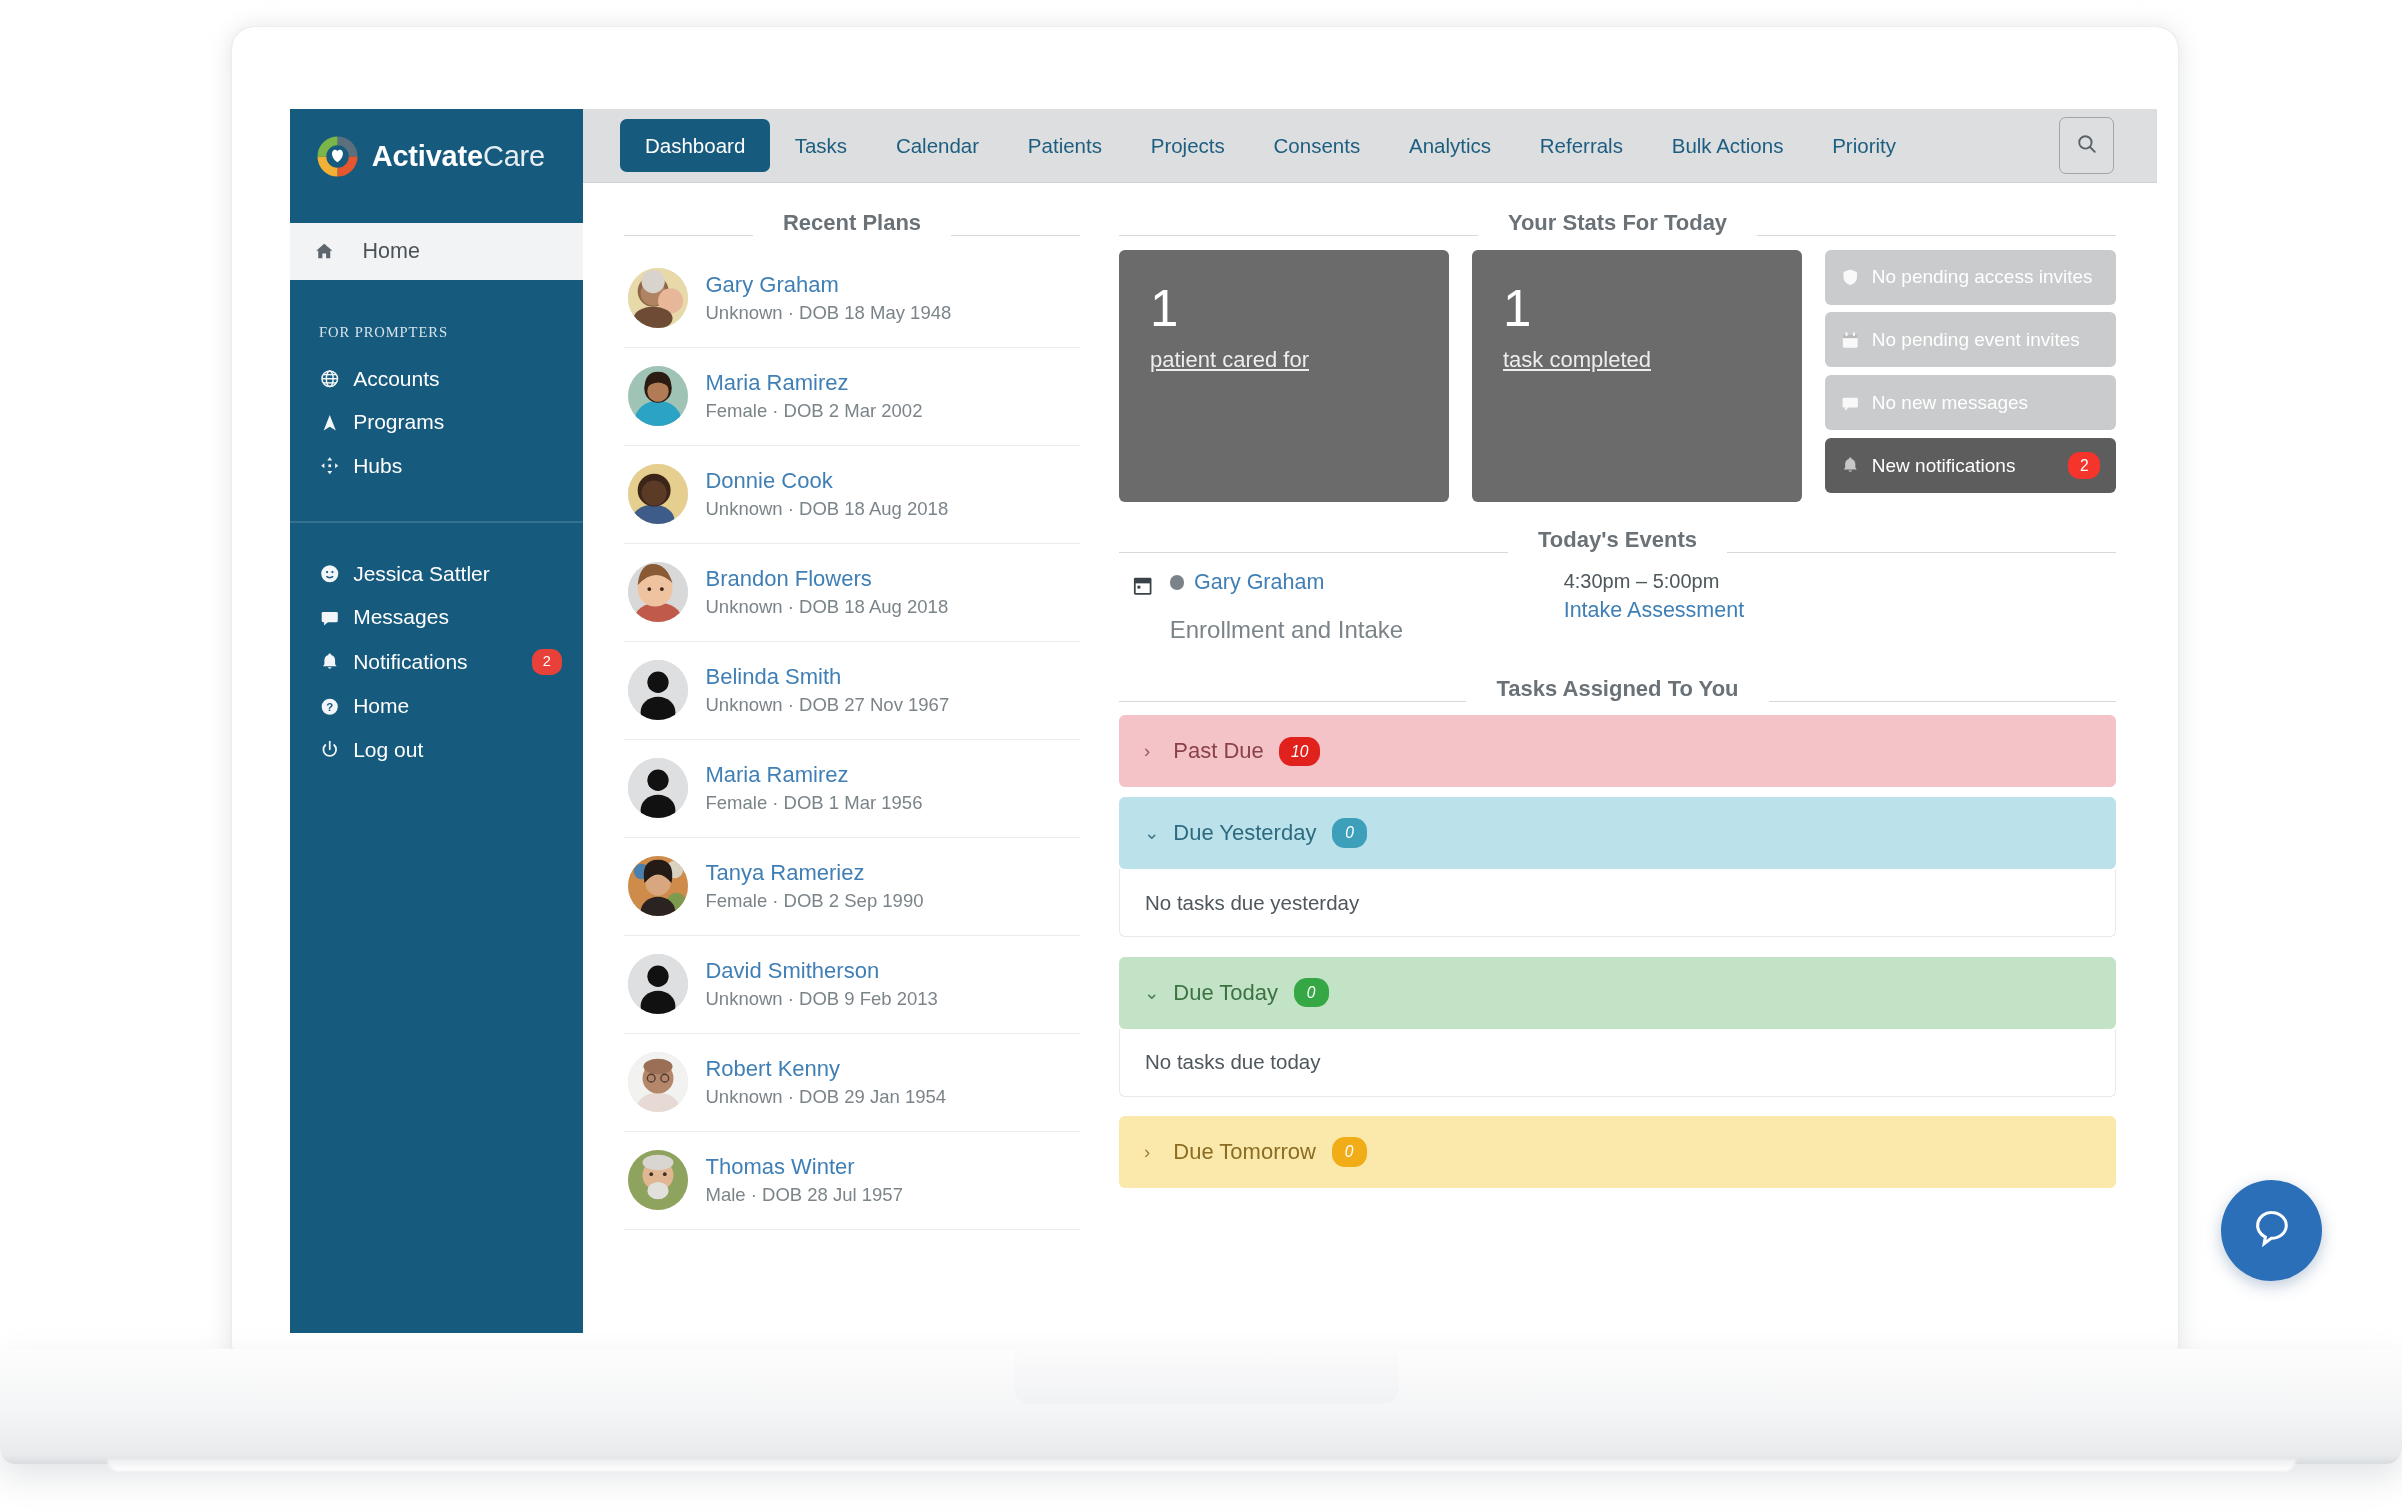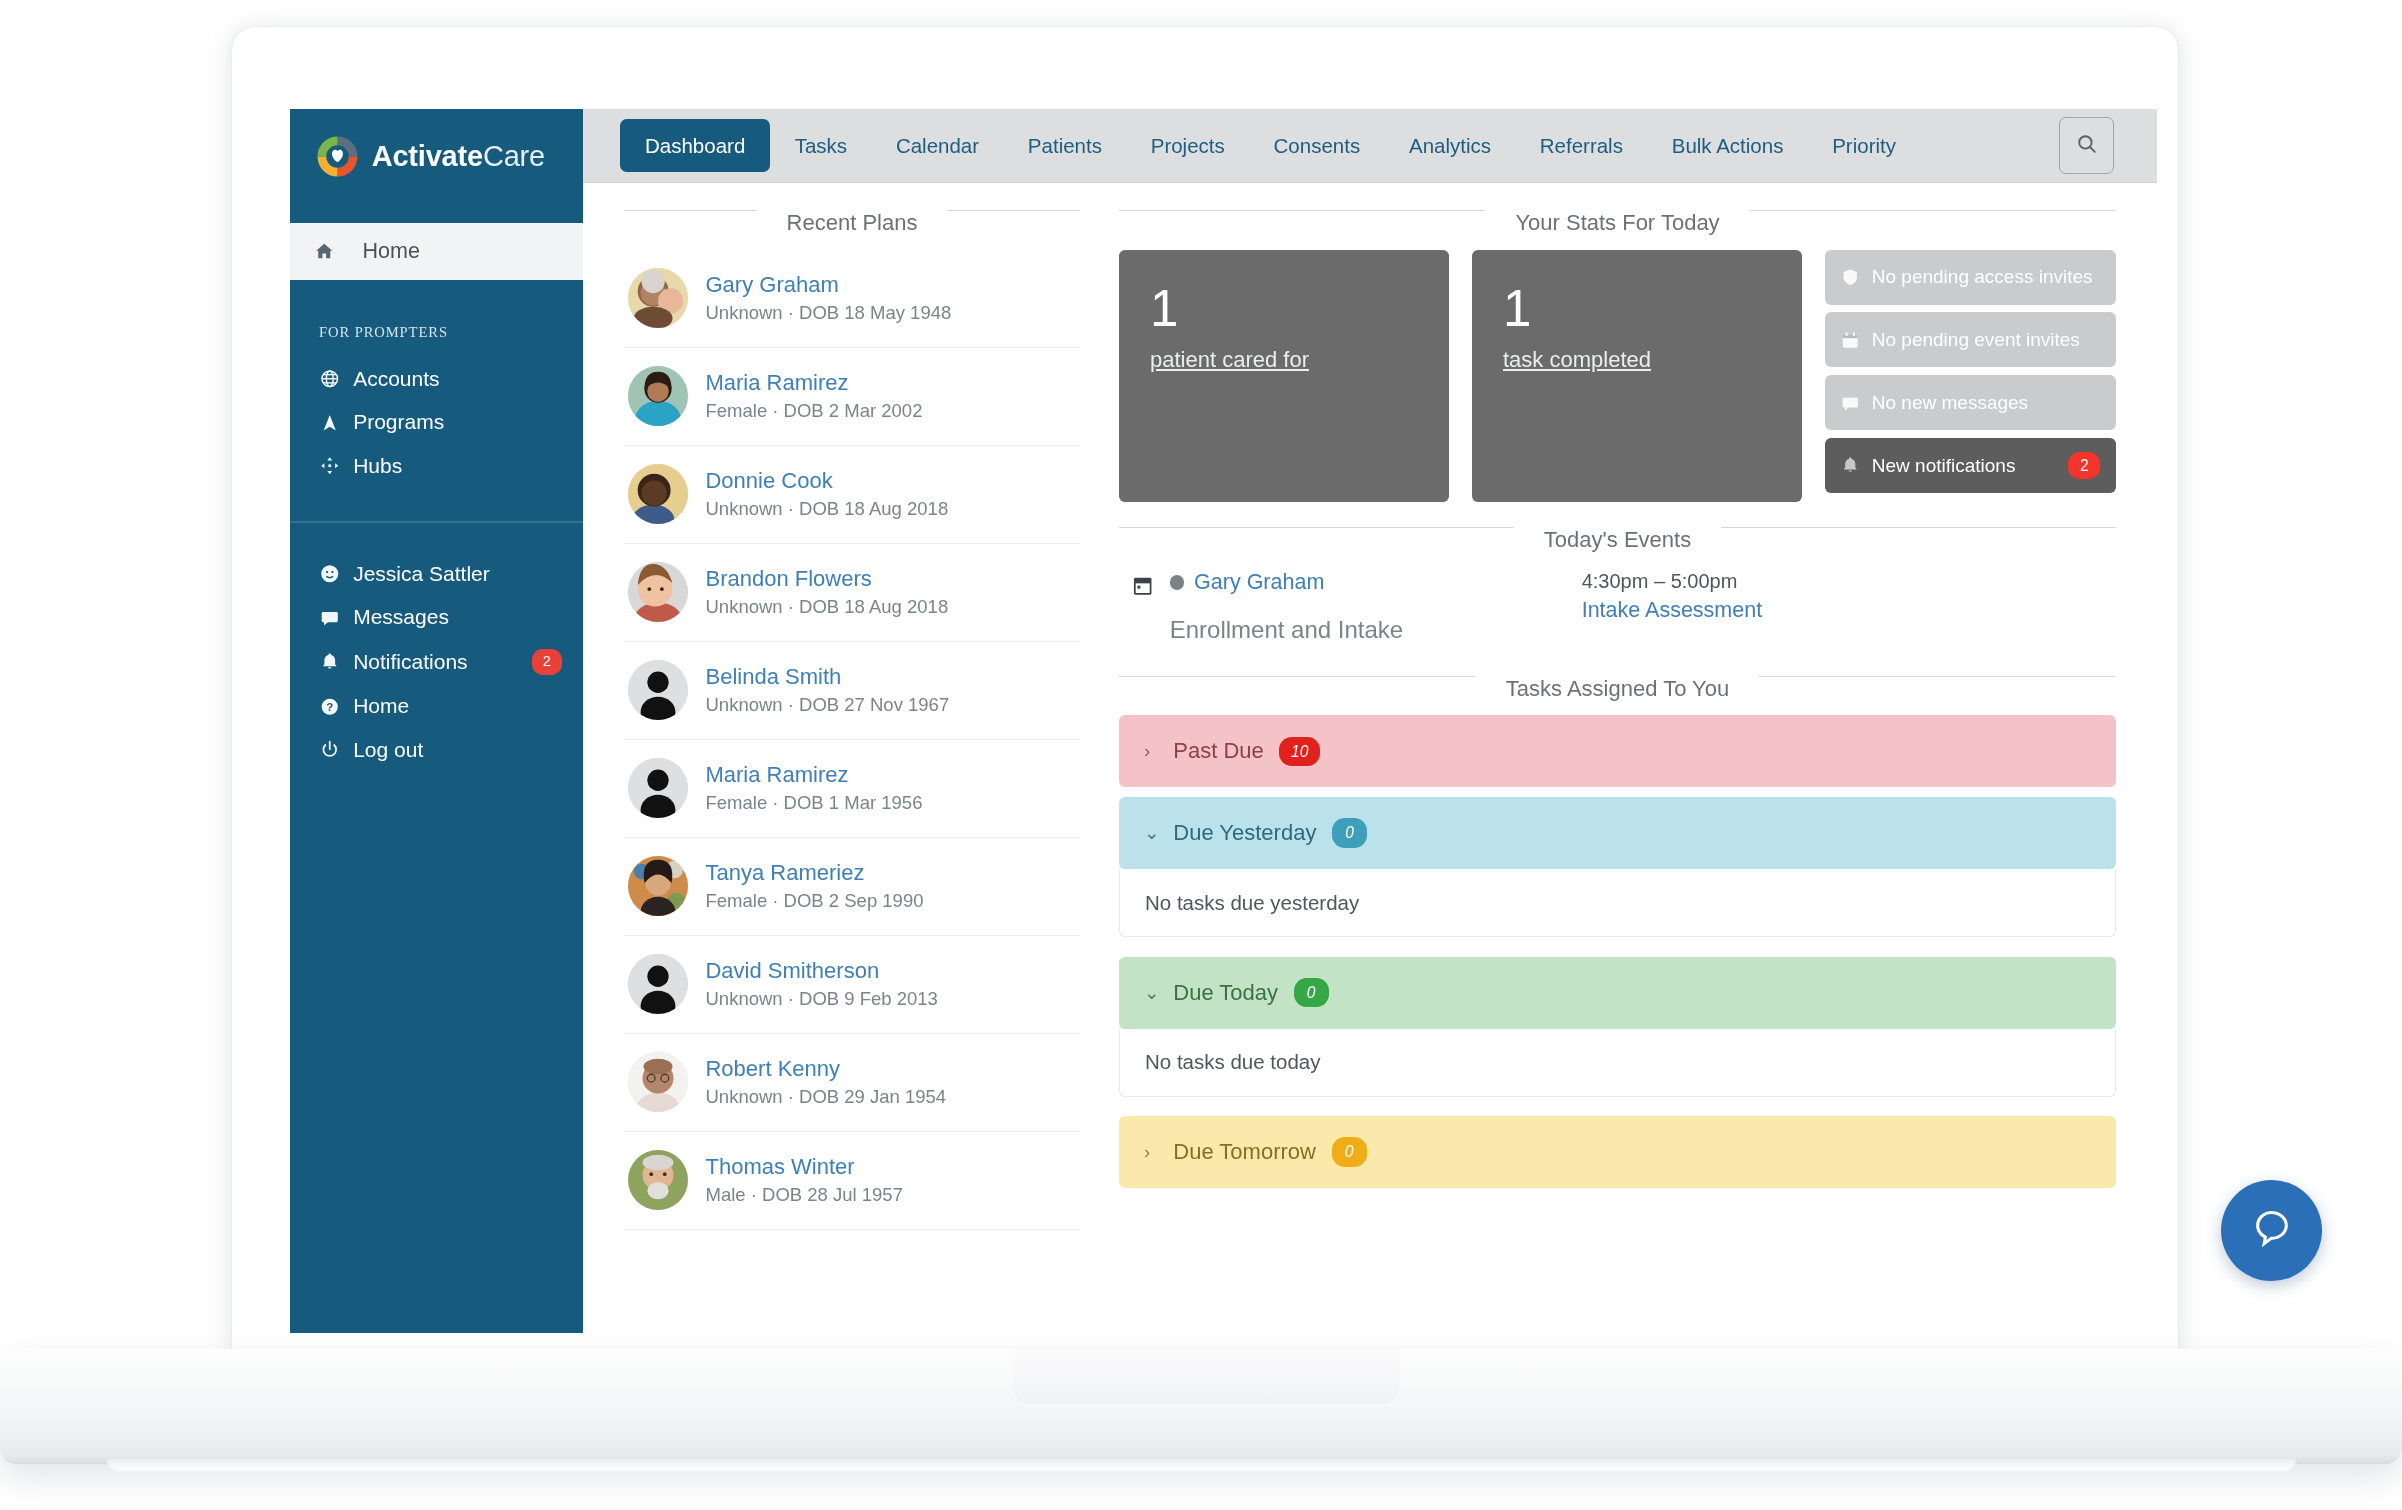--- a/index.html
+++ b/index.html
@@ -121,22 +121,22 @@
   .search-btn {
     width: 55px; height: 57px; border: 1px solid #9fa5a9; border-radius: 6.8px;
     background: #dcdedf; margin-right: 43px;
     display: flex; align-items: center; justify-content: center; color: #5a6167;
   }
 
   .content { flex: 1; display: flex; padding: 27px 41px 0 41px; gap: 39px; overflow: hidden; }
 
   
   .sec-head {
-    display: flex; align-items: flex-start; gap: 30px;
-    color: #6a7278; font-size: 22px; margin-bottom: 13.7px;
+    display: flex; align-items: flex-end; gap: 30px;
+    color: #6a7278; font-size: 22px; margin-bottom: 13.7px; font-weight: bold;
   }
   .sec-head .rule { flex: 1; height: 1px; background: #d6d9db; }
   .sec-head .txt { white-space: nowrap; }
 
   
   .col-left { width: 456px; flex: 0 0 456px; }
   .plan-row {
     display: flex; align-items: center; gap: 17.6px;
     padding: 13.7px 7.8px 13.7px 3.9px; border-bottom: 1px solid #e9ebec;
     min-height: 98px;
@@ -172,21 +172,21 @@
     border-radius: 11.7px; padding: 2.9px 11.7px; line-height: 1.4;
   }
 
   .events-head { margin-top: 25px; }
   .event-row { display: flex; align-items: flex-start; padding: 3.9px 0 9.8px 11.7px; }
   .event-icon { width: 39px; flex: 0 0 39px; color: #3b4348; padding-top: 3.9px; }
   .event-main { flex: 0 0 380px; }
   .event-title { font-size: 21.5px; color: #3f7fb5; display: flex; align-items: center; gap: 9.8px; }
   .event-dot { width: 14.6px; height: 14.6px; border-radius: 50%; background: #7a8388; display:inline-block; }
   .event-sub { font-size: 24px; color: #7b8489; margin-top: 21px; }
-  .event-right { margin-left: 32px; }
+  .event-right { margin-left: 14px; }
   .event-time { font-size: 20px; color: #4e575c; }
   .event-link { font-size: 21.5px; color: #3f7fb5; margin-top: 4.9px; }
 
   .tasks-head { margin-top: 21.5px; }
   .task-bar {
     border-radius: 5.9px; height: 72px; display: flex; align-items: center;
     gap: 15.6px; padding: 0 25px; font-size: 22px; margin-bottom: 9.8px;
   }
   .task-bar .chev { font-size: 18.5px; opacity: .85; width: 13.7px; }
   .task-count {

